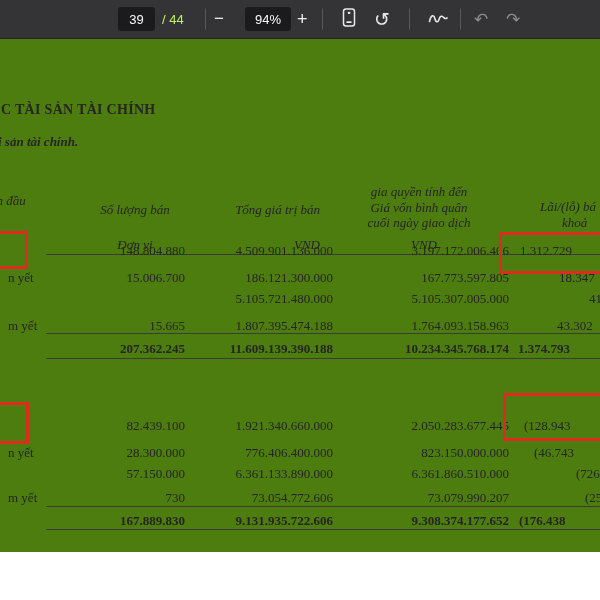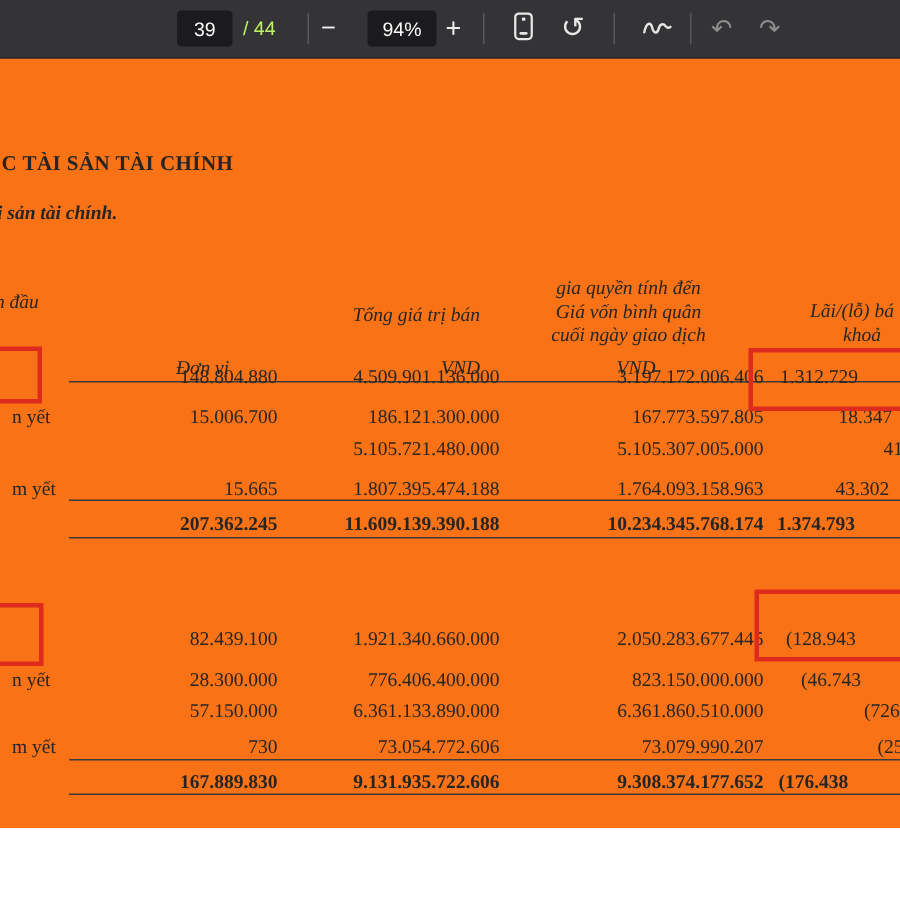--- a/index.html
+++ b/index.html
@@ -18,21 +18,21 @@
   .zoom-box{left:245px;width:46px;}
   .plus{left:297px;font-size:18px;}
   .icon-btn{display:flex;align-items:center;justify-content:center;}
   .fit{left:341px;}
   .rot{left:374px;font-size:19px;line-height:1;color:#e8e8e8;}
   .draw{left:427px;}
   .undo{left:474px;font-size:17px;color:#8d8d8d;}
   .redo{left:506px;font-size:17px;color:#8d8d8d;}
 
   
-  .doc{position:absolute;top:38px;left:0;width:600px;height:555px;background:#f97316;color:#262524;}
+  .doc{position:absolute;top:38px;left:0;width:600px;height:555px;background:#4d7c0f;color:#262524;}
   .abs{position:absolute;white-space:nowrap;}
   .title{top:64px;left:1px;font-weight:bold;font-size:14px;letter-spacing:.3px;}
   .subtitle{top:96px;left:-2px;font-style:italic;font-weight:600;font-size:13px;}
   .hd{font-style:italic;font-size:13px;}
   .h-col0{top:155px;left:-7px;}
   .h-col1{top:164px;left:80px;width:110px;text-align:center;}
   .h-col2{top:164px;left:228px;width:92px;text-align:right;}
   .h-col3{top:146px;left:340px;width:158px;text-align:center;line-height:15.5px;}
   .h-c4a{top:161px;left:540px;}
   .h-c4b{top:177px;left:562px;}
@@ -96,20 +96,21 @@
     <button class="titem tbtn undo"><span>↶</span></button>
     <button class="titem tbtn redo"><span>↷</span></button>
   </div>
 
   <div class="doc">
 
     <div class="abs title">C TÀI SẢN TÀI CHÍNH</div>
     <div class="abs subtitle">i sản tài chính.</div>
 
     <div class="abs hd h-col0">in đầu</div>
+    <div class="abs hd h-col1">Số lượng bán</div>
     <div class="abs hd h-col2">Tổng giá trị bán</div>
     <div class="abs hd h-col3">
       <div>gia quyền tính đến</div>
       <div>Giá vốn bình quân</div>
       <div>cuối ngày giao dịch</div>
     </div>
     <div class="abs hd h-c4a">Lãi/(lỗ) bá</div>
     <div class="abs hd h-c4b">khoả</div>
     <div class="abs hd u-col1">Đơn vị</div>
     <div class="abs hd u-col2">VND</div>

